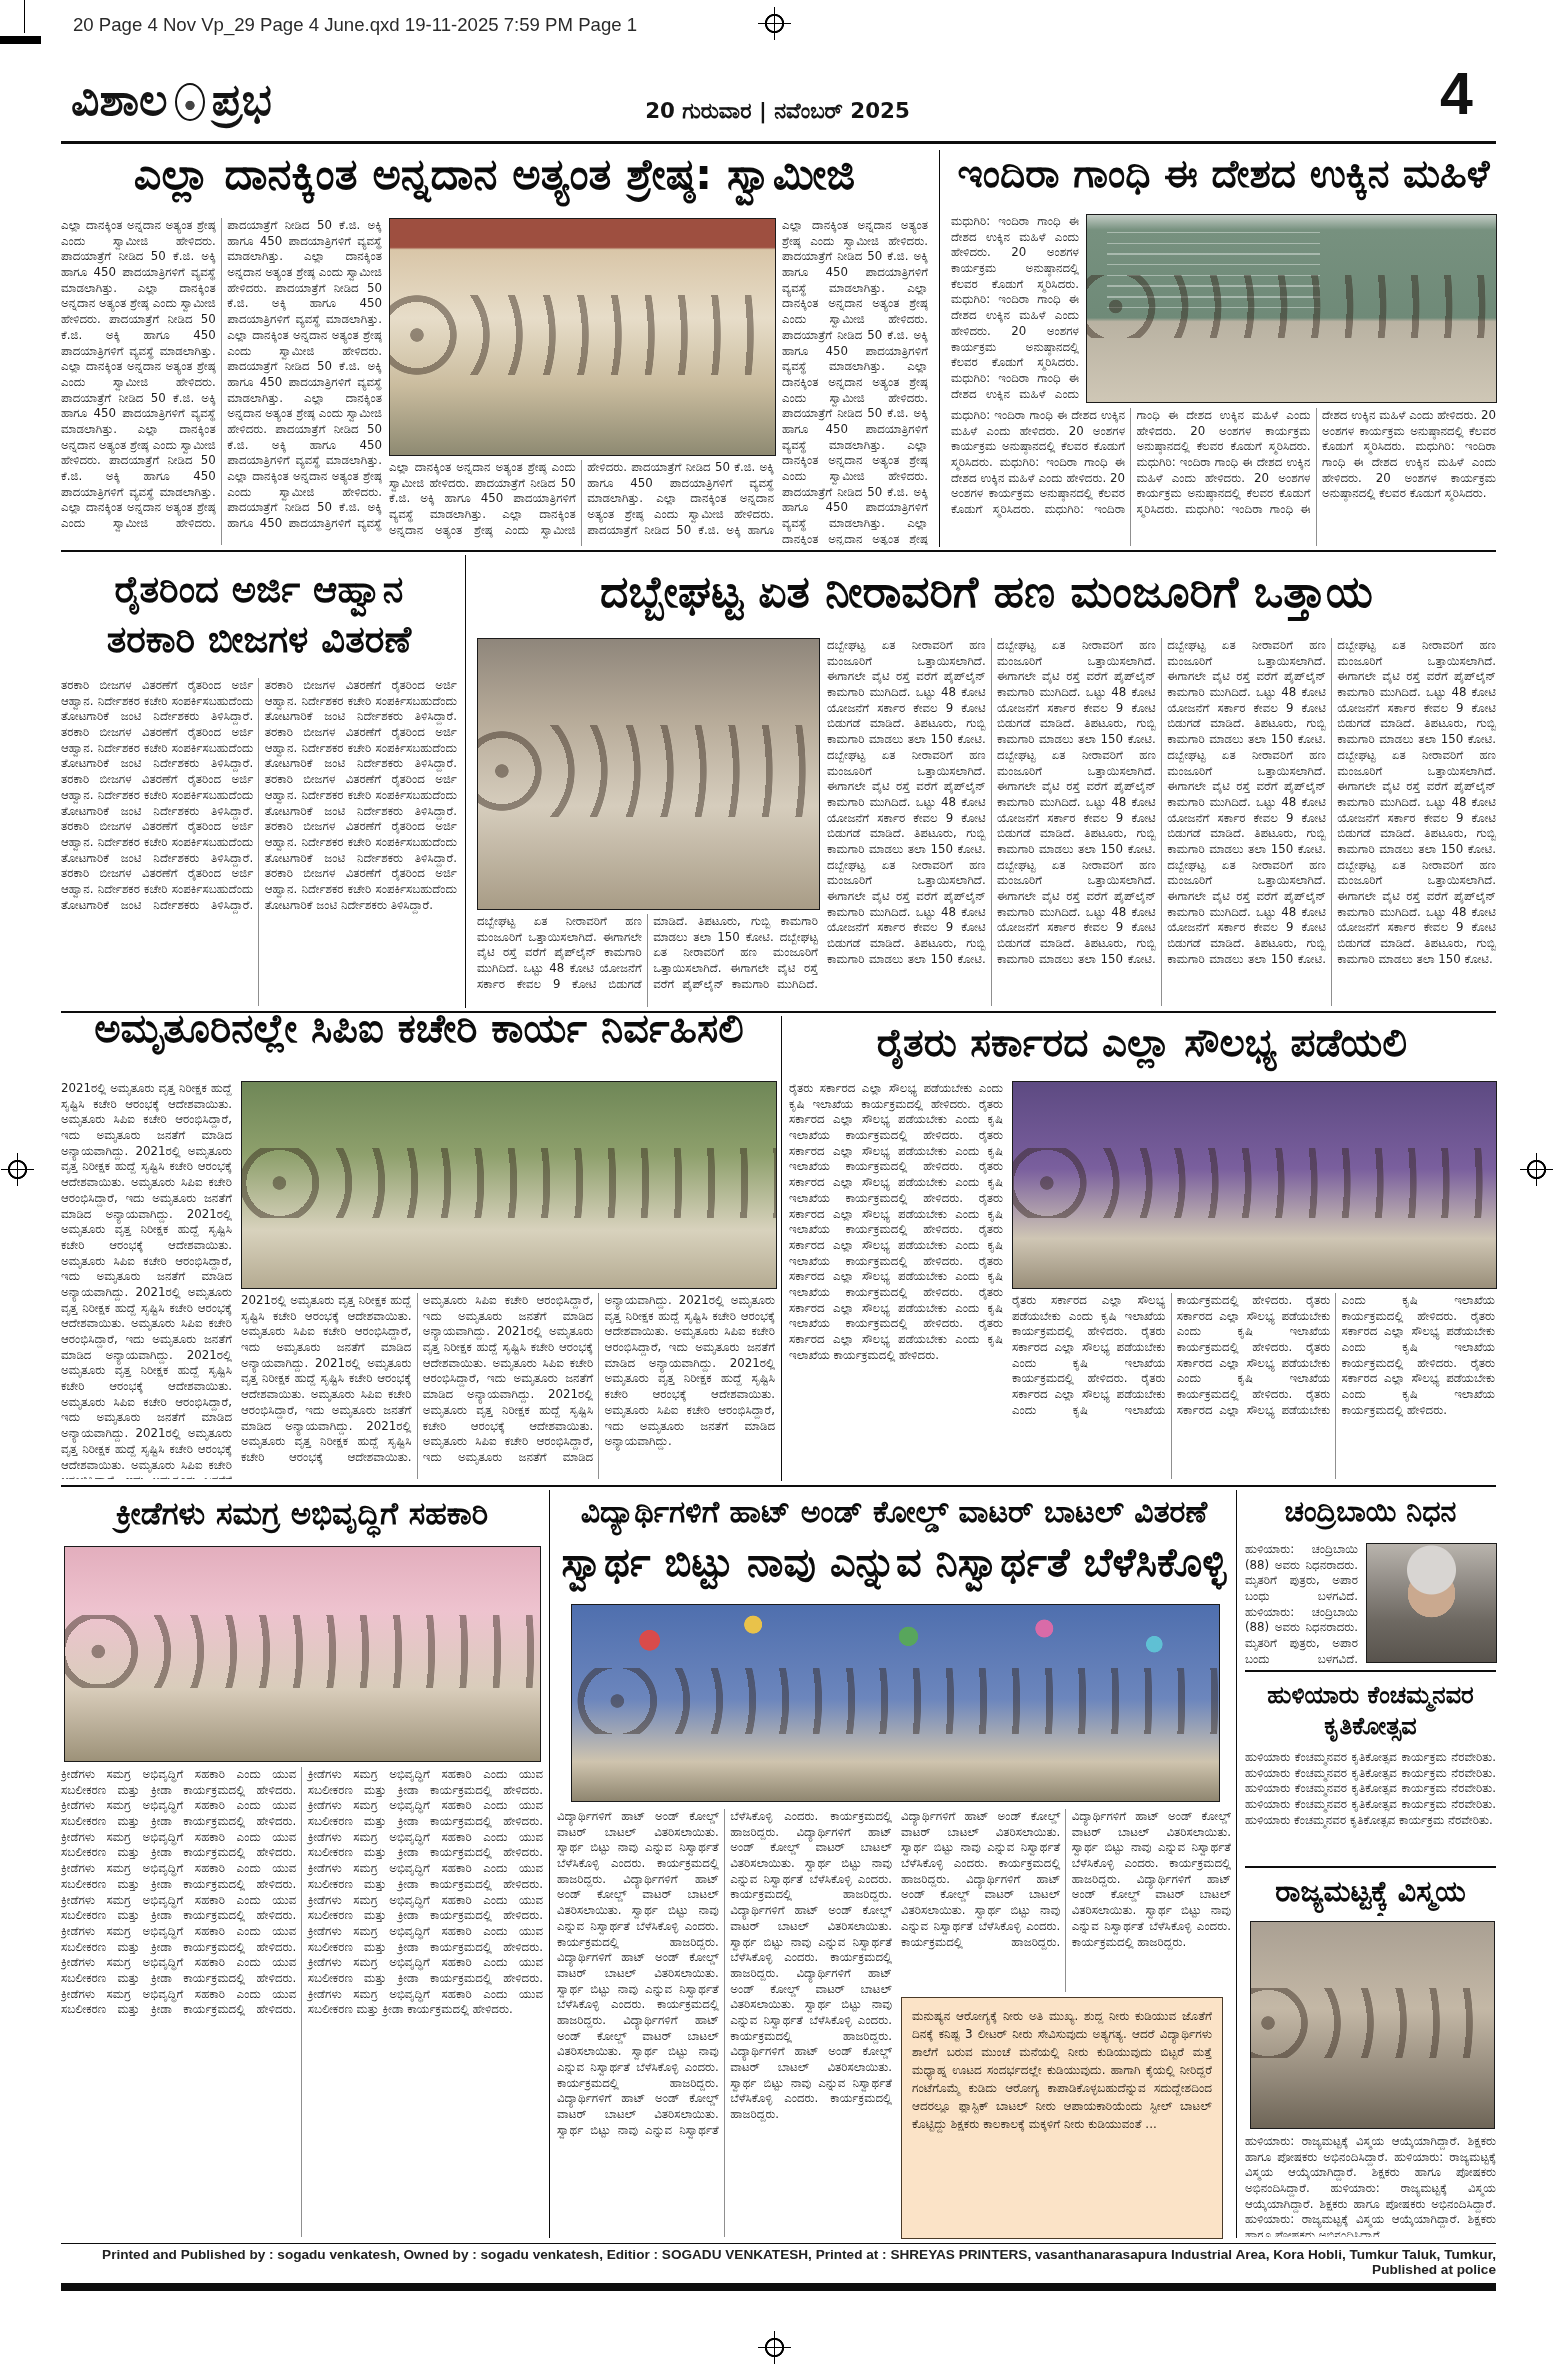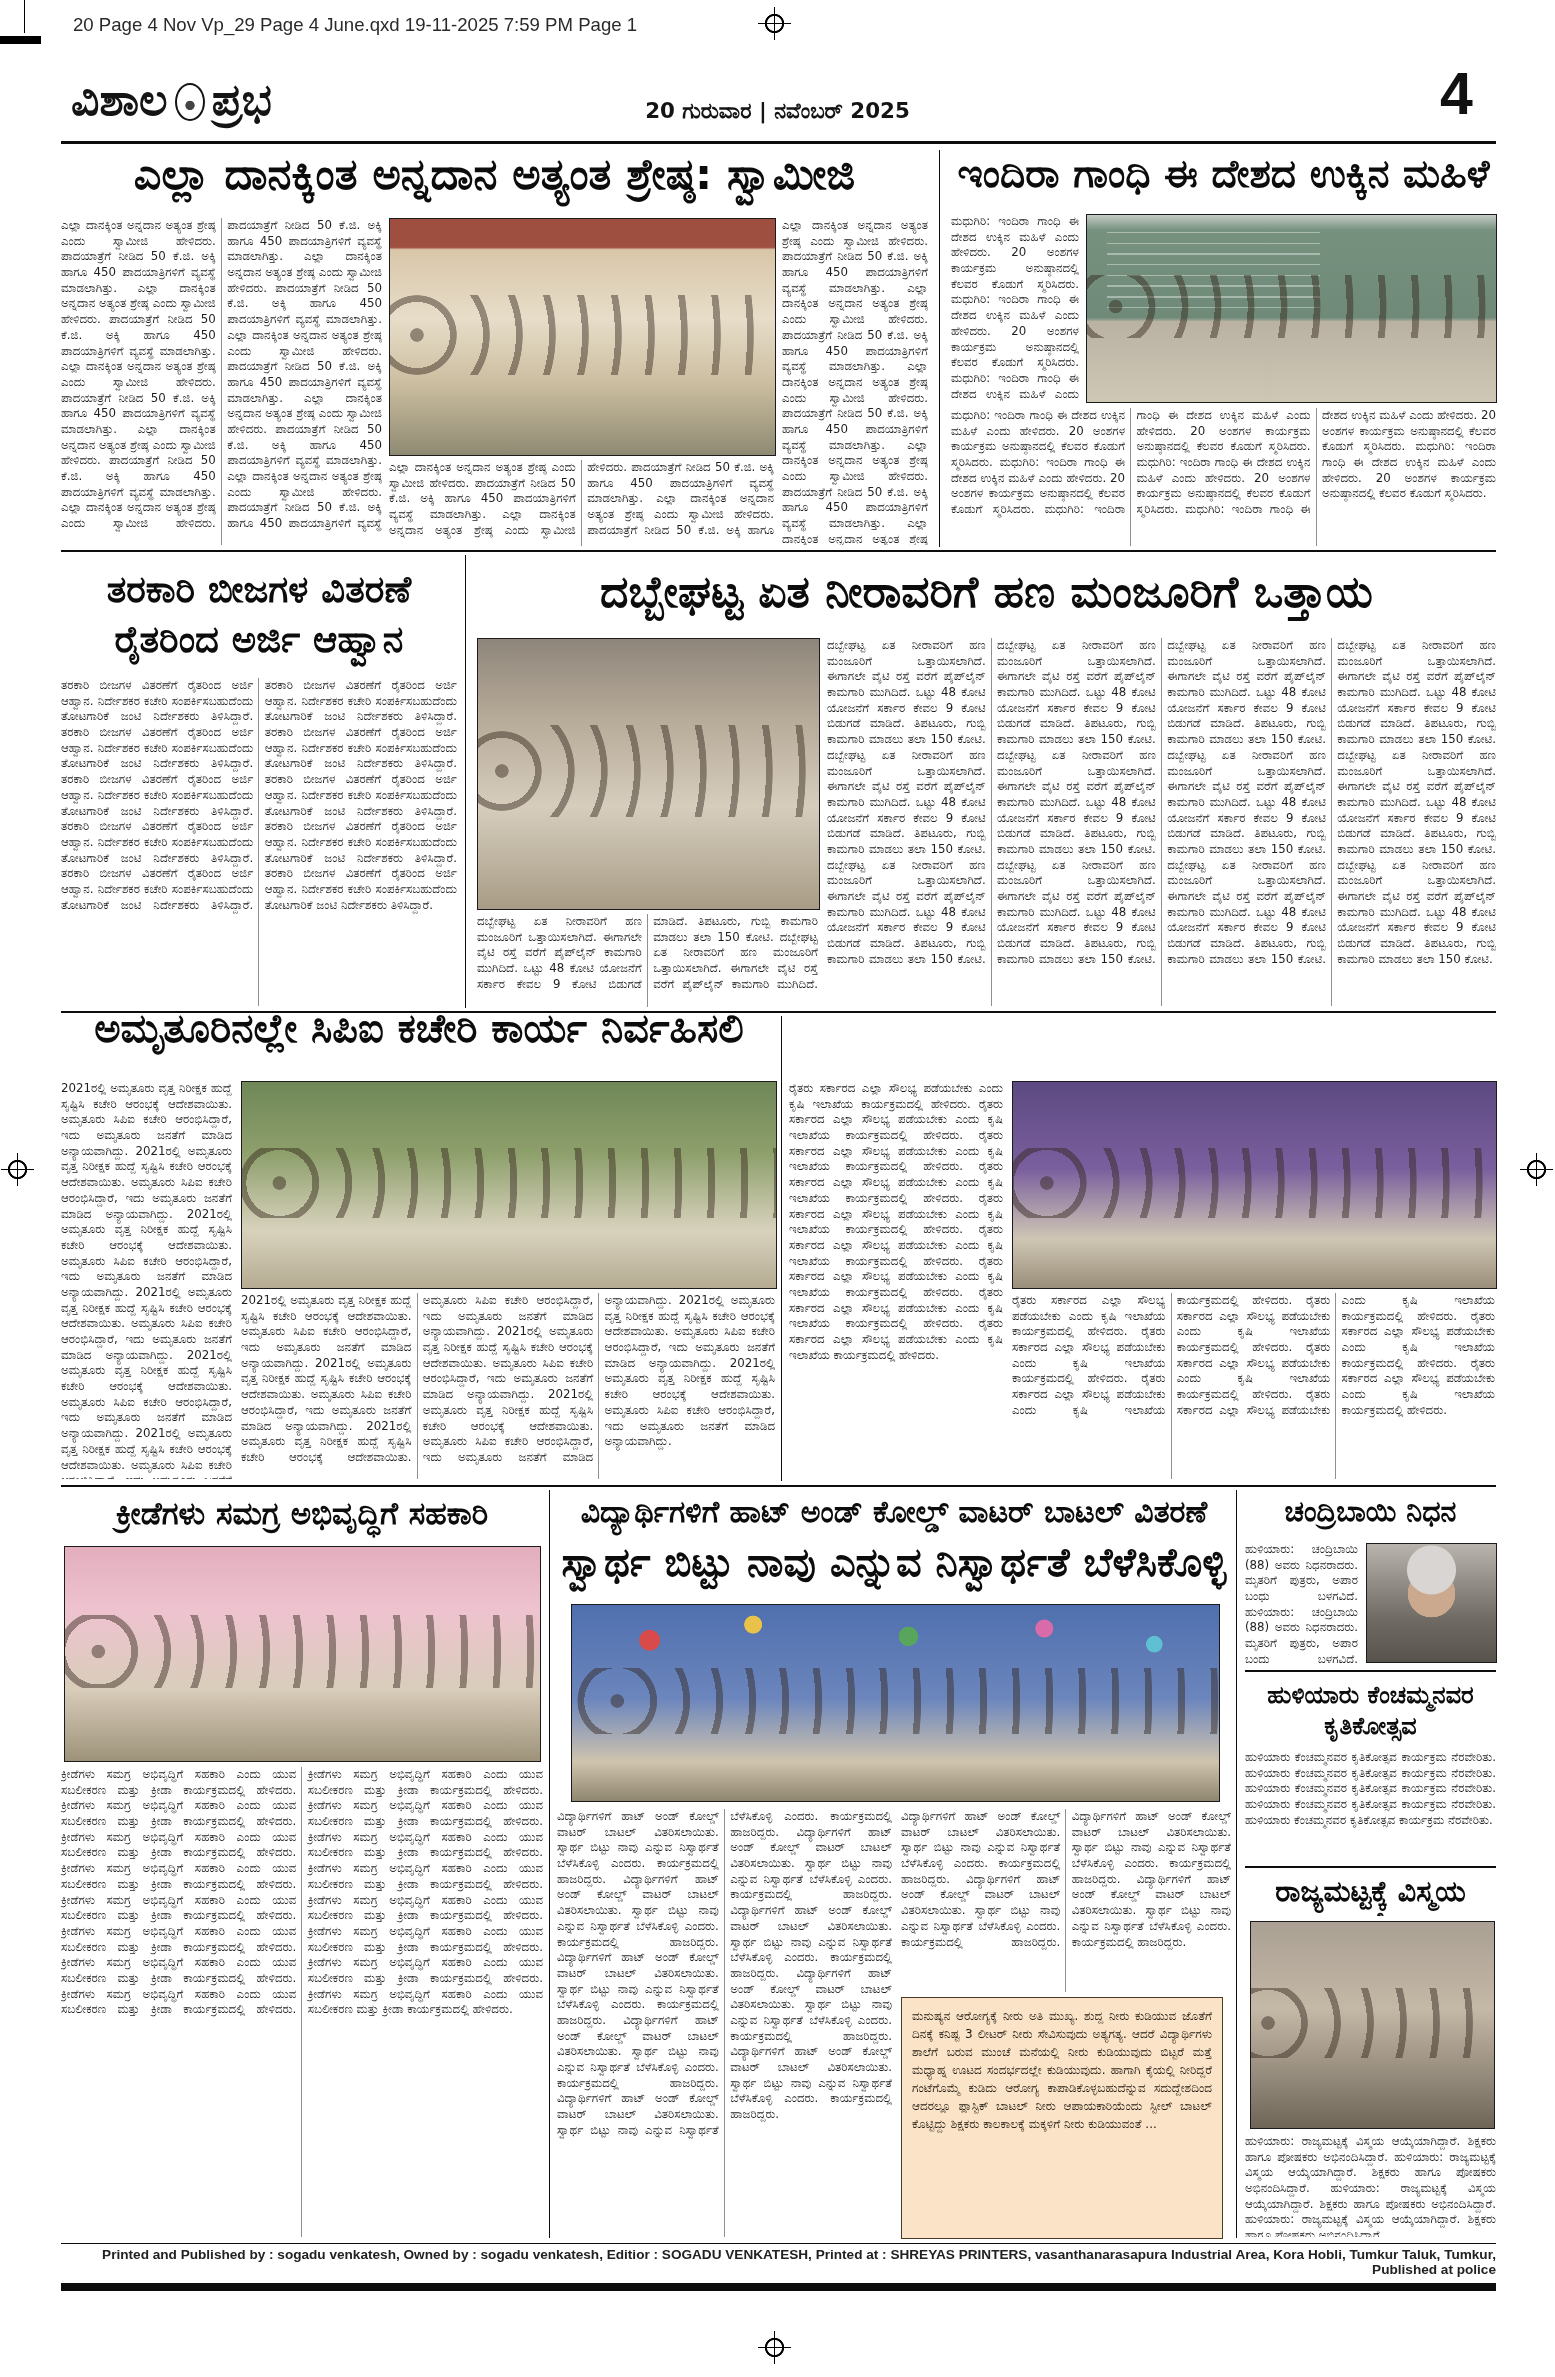--- a/index.html
+++ b/index.html
@@ -78,41 +78,42 @@
   <div class="vr" style="left:939px;top:150px;width:1.4px;height:397px;"></div>
 
   <div class="abs hl" style="left:951px;top:153px;width:545px;height:54px;font-size:39px;">ಇಂದಿರಾ ಗಾಂಧಿ ಈ ದೇಶದ ಉಕ್ಕಿನ ಮಹಿಳೆ</div>
   <div class="abs bt" style="left:951px;top:214px;width:128px;height:187px;">ಮಧುಗಿರಿ: ಇಂದಿರಾ ಗಾಂಧಿ ಈ ದೇಶದ ಉಕ್ಕಿನ ಮಹಿಳೆ ಎಂದು ಹೇಳಿದರು. 20 ಅಂಶಗಳ ಕಾರ್ಯಕ್ರಮ ಅನುಷ್ಠಾನದಲ್ಲಿ ಕೆಲವರ ಕೊಡುಗೆ ಸ್ಮರಿಸಿದರು. ಮಧುಗಿರಿ: ಇಂದಿರಾ ಗಾಂಧಿ ಈ ದೇಶದ ಉಕ್ಕಿನ ಮಹಿಳೆ ಎಂದು ಹೇಳಿದರು. 20 ಅಂಶಗಳ ಕಾರ್ಯಕ್ರಮ ಅನುಷ್ಠಾನದಲ್ಲಿ ಕೆಲವರ ಕೊಡುಗೆ ಸ್ಮರಿಸಿದರು. ಮಧುಗಿರಿ: ಇಂದಿರಾ ಗಾಂಧಿ ಈ ದೇಶದ ಉಕ್ಕಿನ ಮಹಿಳೆ ಎಂದು ಹೇಳಿದರು. 20 ಅಂಶಗಳ ಕಾರ್ಯಕ್ರಮ ಅನುಷ್ಠಾನದಲ್ಲಿ ಕೆಲವರ ಕೊಡುಗೆ ಸ್ಮರಿಸಿದರು.</div>
   <div class="ph ph-indira crowd" style="left:1086px;top:214px;width:409px;height:187px;"></div>
   <div class="abs bt c3" style="left:951px;top:408px;width:545px;height:138px;">ಮಧುಗಿರಿ: ಇಂದಿರಾ ಗಾಂಧಿ ಈ ದೇಶದ ಉಕ್ಕಿನ ಮಹಿಳೆ ಎಂದು ಹೇಳಿದರು. 20 ಅಂಶಗಳ ಕಾರ್ಯಕ್ರಮ ಅನುಷ್ಠಾನದಲ್ಲಿ ಕೆಲವರ ಕೊಡುಗೆ ಸ್ಮರಿಸಿದರು. ಮಧುಗಿರಿ: ಇಂದಿರಾ ಗಾಂಧಿ ಈ ದೇಶದ ಉಕ್ಕಿನ ಮಹಿಳೆ ಎಂದು ಹೇಳಿದರು. 20 ಅಂಶಗಳ ಕಾರ್ಯಕ್ರಮ ಅನುಷ್ಠಾನದಲ್ಲಿ ಕೆಲವರ ಕೊಡುಗೆ ಸ್ಮರಿಸಿದರು. ಮಧುಗಿರಿ: ಇಂದಿರಾ ಗಾಂಧಿ ಈ ದೇಶದ ಉಕ್ಕಿನ ಮಹಿಳೆ ಎಂದು ಹೇಳಿದರು. 20 ಅಂಶಗಳ ಕಾರ್ಯಕ್ರಮ ಅನುಷ್ಠಾನದಲ್ಲಿ ಕೆಲವರ ಕೊಡುಗೆ ಸ್ಮರಿಸಿದರು. ಮಧುಗಿರಿ: ಇಂದಿರಾ ಗಾಂಧಿ ಈ ದೇಶದ ಉಕ್ಕಿನ ಮಹಿಳೆ ಎಂದು ಹೇಳಿದರು. 20 ಅಂಶಗಳ ಕಾರ್ಯಕ್ರಮ ಅನುಷ್ಠಾನದಲ್ಲಿ ಕೆಲವರ ಕೊಡುಗೆ ಸ್ಮರಿಸಿದರು. ಮಧುಗಿರಿ: ಇಂದಿರಾ ಗಾಂಧಿ ಈ ದೇಶದ ಉಕ್ಕಿನ ಮಹಿಳೆ ಎಂದು ಹೇಳಿದರು. 20 ಅಂಶಗಳ ಕಾರ್ಯಕ್ರಮ ಅನುಷ್ಠಾನದಲ್ಲಿ ಕೆಲವರ ಕೊಡುಗೆ ಸ್ಮರಿಸಿದರು. ಮಧುಗಿರಿ: ಇಂದಿರಾ ಗಾಂಧಿ ಈ ದೇಶದ ಉಕ್ಕಿನ ಮಹಿಳೆ ಎಂದು ಹೇಳಿದರು. 20 ಅಂಶಗಳ ಕಾರ್ಯಕ್ರಮ ಅನುಷ್ಠಾನದಲ್ಲಿ ಕೆಲವರ ಕೊಡುಗೆ ಸ್ಮರಿಸಿದರು.</div>
 
   <div class="hr" style="left:61px;top:550px;width:1435px;height:2.1px;"></div>
 
   <div class="abs hl" style="left:61px;top:565px;width:396px;height:104px;font-size:37px;line-height:1.35;">
+    <div>ರೈತರಿಂದ ಅರ್ಜಿ ಆಹ್ವಾನ</div>
     <div>ತರಕಾರಿ ಬೀಜಗಳ ವಿತರಣೆ</div>
-    <div>ರೈತರಿಂದ ಅರ್ಜಿ ಆಹ್ವಾನ</div>
   </div>
   <div class="abs bt c2" style="left:61px;top:678px;width:396px;height:328px;">ತರಕಾರಿ ಬೀಜಗಳ ವಿತರಣೆಗೆ ರೈತರಿಂದ ಅರ್ಜಿ ಆಹ್ವಾನ. ನಿರ್ದೇಶಕರ ಕಚೇರಿ ಸಂಪರ್ಕಿಸಬಹುದೆಂದು ತೋಟಗಾರಿಕೆ ಜಂಟಿ ನಿರ್ದೇಶಕರು ತಿಳಿಸಿದ್ದಾರೆ. ತರಕಾರಿ ಬೀಜಗಳ ವಿತರಣೆಗೆ ರೈತರಿಂದ ಅರ್ಜಿ ಆಹ್ವಾನ. ನಿರ್ದೇಶಕರ ಕಚೇರಿ ಸಂಪರ್ಕಿಸಬಹುದೆಂದು ತೋಟಗಾರಿಕೆ ಜಂಟಿ ನಿರ್ದೇಶಕರು ತಿಳಿಸಿದ್ದಾರೆ. ತರಕಾರಿ ಬೀಜಗಳ ವಿತರಣೆಗೆ ರೈತರಿಂದ ಅರ್ಜಿ ಆಹ್ವಾನ. ನಿರ್ದೇಶಕರ ಕಚೇರಿ ಸಂಪರ್ಕಿಸಬಹುದೆಂದು ತೋಟಗಾರಿಕೆ ಜಂಟಿ ನಿರ್ದೇಶಕರು ತಿಳಿಸಿದ್ದಾರೆ. ತರಕಾರಿ ಬೀಜಗಳ ವಿತರಣೆಗೆ ರೈತರಿಂದ ಅರ್ಜಿ ಆಹ್ವಾನ. ನಿರ್ದೇಶಕರ ಕಚೇರಿ ಸಂಪರ್ಕಿಸಬಹುದೆಂದು ತೋಟಗಾರಿಕೆ ಜಂಟಿ ನಿರ್ದೇಶಕರು ತಿಳಿಸಿದ್ದಾರೆ. ತರಕಾರಿ ಬೀಜಗಳ ವಿತರಣೆಗೆ ರೈತರಿಂದ ಅರ್ಜಿ ಆಹ್ವಾನ. ನಿರ್ದೇಶಕರ ಕಚೇರಿ ಸಂಪರ್ಕಿಸಬಹುದೆಂದು ತೋಟಗಾರಿಕೆ ಜಂಟಿ ನಿರ್ದೇಶಕರು ತಿಳಿಸಿದ್ದಾರೆ. ತರಕಾರಿ ಬೀಜಗಳ ವಿತರಣೆಗೆ ರೈತರಿಂದ ಅರ್ಜಿ ಆಹ್ವಾನ. ನಿರ್ದೇಶಕರ ಕಚೇರಿ ಸಂಪರ್ಕಿಸಬಹುದೆಂದು ತೋಟಗಾರಿಕೆ ಜಂಟಿ ನಿರ್ದೇಶಕರು ತಿಳಿಸಿದ್ದಾರೆ. ತರಕಾರಿ ಬೀಜಗಳ ವಿತರಣೆಗೆ ರೈತರಿಂದ ಅರ್ಜಿ ಆಹ್ವಾನ. ನಿರ್ದೇಶಕರ ಕಚೇರಿ ಸಂಪರ್ಕಿಸಬಹುದೆಂದು ತೋಟಗಾರಿಕೆ ಜಂಟಿ ನಿರ್ದೇಶಕರು ತಿಳಿಸಿದ್ದಾರೆ. ತರಕಾರಿ ಬೀಜಗಳ ವಿತರಣೆಗೆ ರೈತರಿಂದ ಅರ್ಜಿ ಆಹ್ವಾನ. ನಿರ್ದೇಶಕರ ಕಚೇರಿ ಸಂಪರ್ಕಿಸಬಹುದೆಂದು ತೋಟಗಾರಿಕೆ ಜಂಟಿ ನಿರ್ದೇಶಕರು ತಿಳಿಸಿದ್ದಾರೆ. ತರಕಾರಿ ಬೀಜಗಳ ವಿತರಣೆಗೆ ರೈತರಿಂದ ಅರ್ಜಿ ಆಹ್ವಾನ. ನಿರ್ದೇಶಕರ ಕಚೇರಿ ಸಂಪರ್ಕಿಸಬಹುದೆಂದು ತೋಟಗಾರಿಕೆ ಜಂಟಿ ನಿರ್ದೇಶಕರು ತಿಳಿಸಿದ್ದಾರೆ. ತರಕಾರಿ ಬೀಜಗಳ ವಿತರಣೆಗೆ ರೈತರಿಂದ ಅರ್ಜಿ ಆಹ್ವಾನ. ನಿರ್ದೇಶಕರ ಕಚೇರಿ ಸಂಪರ್ಕಿಸಬಹುದೆಂದು ತೋಟಗಾರಿಕೆ ಜಂಟಿ ನಿರ್ದೇಶಕರು ತಿಳಿಸಿದ್ದಾರೆ.</div>
 
   <div class="vr" style="left:465px;top:555px;width:1.4px;height:453px;"></div>
 
   <div class="abs hl" style="left:477px;top:568px;width:1019px;height:61px;font-size:44px;">ದಬ್ಬೇಘಟ್ಟ ಏತ ನೀರಾವರಿಗೆ ಹಣ ಮಂಜೂರಿಗೆ ಒತ್ತಾಯ</div>
   <div class="ph ph-dabbe crowd" style="left:477px;top:638px;width:341px;height:270px;"></div>
   <div class="abs bt c4" style="left:827px;top:638px;width:669px;height:368px;">ದಬ್ಬೇಘಟ್ಟ ಏತ ನೀರಾವರಿಗೆ ಹಣ ಮಂಜೂರಿಗೆ ಒತ್ತಾಯಿಸಲಾಗಿದೆ. ಈಗಾಗಲೇ ವೈಟಿ ರಸ್ತೆ ವರೆಗೆ ಪೈಪ್‌ಲೈನ್ ಕಾಮಗಾರಿ ಮುಗಿದಿದೆ. ಒಟ್ಟು 48 ಕೋಟಿ ಯೋಜನೆಗೆ ಸರ್ಕಾರ ಕೇವಲ 9 ಕೋಟಿ ಬಿಡುಗಡೆ ಮಾಡಿದೆ. ತಿಪಟೂರು, ಗುಬ್ಬಿ ಕಾಮಗಾರಿ ಮಾಡಲು ತಲಾ 150 ಕೋಟಿ. ದಬ್ಬೇಘಟ್ಟ ಏತ ನೀರಾವರಿಗೆ ಹಣ ಮಂಜೂರಿಗೆ ಒತ್ತಾಯಿಸಲಾಗಿದೆ. ಈಗಾಗಲೇ ವೈಟಿ ರಸ್ತೆ ವರೆಗೆ ಪೈಪ್‌ಲೈನ್ ಕಾಮಗಾರಿ ಮುಗಿದಿದೆ. ಒಟ್ಟು 48 ಕೋಟಿ ಯೋಜನೆಗೆ ಸರ್ಕಾರ ಕೇವಲ 9 ಕೋಟಿ ಬಿಡುಗಡೆ ಮಾಡಿದೆ. ತಿಪಟೂರು, ಗುಬ್ಬಿ ಕಾಮಗಾರಿ ಮಾಡಲು ತಲಾ 150 ಕೋಟಿ. ದಬ್ಬೇಘಟ್ಟ ಏತ ನೀರಾವರಿಗೆ ಹಣ ಮಂಜೂರಿಗೆ ಒತ್ತಾಯಿಸಲಾಗಿದೆ. ಈಗಾಗಲೇ ವೈಟಿ ರಸ್ತೆ ವರೆಗೆ ಪೈಪ್‌ಲೈನ್ ಕಾಮಗಾರಿ ಮುಗಿದಿದೆ. ಒಟ್ಟು 48 ಕೋಟಿ ಯೋಜನೆಗೆ ಸರ್ಕಾರ ಕೇವಲ 9 ಕೋಟಿ ಬಿಡುಗಡೆ ಮಾಡಿದೆ. ತಿಪಟೂರು, ಗುಬ್ಬಿ ಕಾಮಗಾರಿ ಮಾಡಲು ತಲಾ 150 ಕೋಟಿ. ದಬ್ಬೇಘಟ್ಟ ಏತ ನೀರಾವರಿಗೆ ಹಣ ಮಂಜೂರಿಗೆ ಒತ್ತಾಯಿಸಲಾಗಿದೆ. ಈಗಾಗಲೇ ವೈಟಿ ರಸ್ತೆ ವರೆಗೆ ಪೈಪ್‌ಲೈನ್ ಕಾಮಗಾರಿ ಮುಗಿದಿದೆ. ಒಟ್ಟು 48 ಕೋಟಿ ಯೋಜನೆಗೆ ಸರ್ಕಾರ ಕೇವಲ 9 ಕೋಟಿ ಬಿಡುಗಡೆ ಮಾಡಿದೆ. ತಿಪಟೂರು, ಗುಬ್ಬಿ ಕಾಮಗಾರಿ ಮಾಡಲು ತಲಾ 150 ಕೋಟಿ. ದಬ್ಬೇಘಟ್ಟ ಏತ ನೀರಾವರಿಗೆ ಹಣ ಮಂಜೂರಿಗೆ ಒತ್ತಾಯಿಸಲಾಗಿದೆ. ಈಗಾಗಲೇ ವೈಟಿ ರಸ್ತೆ ವರೆಗೆ ಪೈಪ್‌ಲೈನ್ ಕಾಮಗಾರಿ ಮುಗಿದಿದೆ. ಒಟ್ಟು 48 ಕೋಟಿ ಯೋಜನೆಗೆ ಸರ್ಕಾರ ಕೇವಲ 9 ಕೋಟಿ ಬಿಡುಗಡೆ ಮಾಡಿದೆ. ತಿಪಟೂರು, ಗುಬ್ಬಿ ಕಾಮಗಾರಿ ಮಾಡಲು ತಲಾ 150 ಕೋಟಿ. ದಬ್ಬೇಘಟ್ಟ ಏತ ನೀರಾವರಿಗೆ ಹಣ ಮಂಜೂರಿಗೆ ಒತ್ತಾಯಿಸಲಾಗಿದೆ. ಈಗಾಗಲೇ ವೈಟಿ ರಸ್ತೆ ವರೆಗೆ ಪೈಪ್‌ಲೈನ್ ಕಾಮಗಾರಿ ಮುಗಿದಿದೆ. ಒಟ್ಟು 48 ಕೋಟಿ ಯೋಜನೆಗೆ ಸರ್ಕಾರ ಕೇವಲ 9 ಕೋಟಿ ಬಿಡುಗಡೆ ಮಾಡಿದೆ. ತಿಪಟೂರು, ಗುಬ್ಬಿ ಕಾಮಗಾರಿ ಮಾಡಲು ತಲಾ 150 ಕೋಟಿ. ದಬ್ಬೇಘಟ್ಟ ಏತ ನೀರಾವರಿಗೆ ಹಣ ಮಂಜೂರಿಗೆ ಒತ್ತಾಯಿಸಲಾಗಿದೆ. ಈಗಾಗಲೇ ವೈಟಿ ರಸ್ತೆ ವರೆಗೆ ಪೈಪ್‌ಲೈನ್ ಕಾಮಗಾರಿ ಮುಗಿದಿದೆ. ಒಟ್ಟು 48 ಕೋಟಿ ಯೋಜನೆಗೆ ಸರ್ಕಾರ ಕೇವಲ 9 ಕೋಟಿ ಬಿಡುಗಡೆ ಮಾಡಿದೆ. ತಿಪಟೂರು, ಗುಬ್ಬಿ ಕಾಮಗಾರಿ ಮಾಡಲು ತಲಾ 150 ಕೋಟಿ. ದಬ್ಬೇಘಟ್ಟ ಏತ ನೀರಾವರಿಗೆ ಹಣ ಮಂಜೂರಿಗೆ ಒತ್ತಾಯಿಸಲಾಗಿದೆ. ಈಗಾಗಲೇ ವೈಟಿ ರಸ್ತೆ ವರೆಗೆ ಪೈಪ್‌ಲೈನ್ ಕಾಮಗಾರಿ ಮುಗಿದಿದೆ. ಒಟ್ಟು 48 ಕೋಟಿ ಯೋಜನೆಗೆ ಸರ್ಕಾರ ಕೇವಲ 9 ಕೋಟಿ ಬಿಡುಗಡೆ ಮಾಡಿದೆ. ತಿಪಟೂರು, ಗುಬ್ಬಿ ಕಾಮಗಾರಿ ಮಾಡಲು ತಲಾ 150 ಕೋಟಿ. ದಬ್ಬೇಘಟ್ಟ ಏತ ನೀರಾವರಿಗೆ ಹಣ ಮಂಜೂರಿಗೆ ಒತ್ತಾಯಿಸಲಾಗಿದೆ. ಈಗಾಗಲೇ ವೈಟಿ ರಸ್ತೆ ವರೆಗೆ ಪೈಪ್‌ಲೈನ್ ಕಾಮಗಾರಿ ಮುಗಿದಿದೆ. ಒಟ್ಟು 48 ಕೋಟಿ ಯೋಜನೆಗೆ ಸರ್ಕಾರ ಕೇವಲ 9 ಕೋಟಿ ಬಿಡುಗಡೆ ಮಾಡಿದೆ. ತಿಪಟೂರು, ಗುಬ್ಬಿ ಕಾಮಗಾರಿ ಮಾಡಲು ತಲಾ 150 ಕೋಟಿ. ದಬ್ಬೇಘಟ್ಟ ಏತ ನೀರಾವರಿಗೆ ಹಣ ಮಂಜೂರಿಗೆ ಒತ್ತಾಯಿಸಲಾಗಿದೆ. ಈಗಾಗಲೇ ವೈಟಿ ರಸ್ತೆ ವರೆಗೆ ಪೈಪ್‌ಲೈನ್ ಕಾಮಗಾರಿ ಮುಗಿದಿದೆ. ಒಟ್ಟು 48 ಕೋಟಿ ಯೋಜನೆಗೆ ಸರ್ಕಾರ ಕೇವಲ 9 ಕೋಟಿ ಬಿಡುಗಡೆ ಮಾಡಿದೆ. ತಿಪಟೂರು, ಗುಬ್ಬಿ ಕಾಮಗಾರಿ ಮಾಡಲು ತಲಾ 150 ಕೋಟಿ. ದಬ್ಬೇಘಟ್ಟ ಏತ ನೀರಾವರಿಗೆ ಹಣ ಮಂಜೂರಿಗೆ ಒತ್ತಾಯಿಸಲಾಗಿದೆ. ಈಗಾಗಲೇ ವೈಟಿ ರಸ್ತೆ ವರೆಗೆ ಪೈಪ್‌ಲೈನ್ ಕಾಮಗಾರಿ ಮುಗಿದಿದೆ. ಒಟ್ಟು 48 ಕೋಟಿ ಯೋಜನೆಗೆ ಸರ್ಕಾರ ಕೇವಲ 9 ಕೋಟಿ ಬಿಡುಗಡೆ ಮಾಡಿದೆ. ತಿಪಟೂರು, ಗುಬ್ಬಿ ಕಾಮಗಾರಿ ಮಾಡಲು ತಲಾ 150 ಕೋಟಿ. ದಬ್ಬೇಘಟ್ಟ ಏತ ನೀರಾವರಿಗೆ ಹಣ ಮಂಜೂರಿಗೆ ಒತ್ತಾಯಿಸಲಾಗಿದೆ. ಈಗಾಗಲೇ ವೈಟಿ ರಸ್ತೆ ವರೆಗೆ ಪೈಪ್‌ಲೈನ್ ಕಾಮಗಾರಿ ಮುಗಿದಿದೆ. ಒಟ್ಟು 48 ಕೋಟಿ ಯೋಜನೆಗೆ ಸರ್ಕಾರ ಕೇವಲ 9 ಕೋಟಿ ಬಿಡುಗಡೆ ಮಾಡಿದೆ. ತಿಪಟೂರು, ಗುಬ್ಬಿ ಕಾಮಗಾರಿ ಮಾಡಲು ತಲಾ 150 ಕೋಟಿ.</div>
   <div class="abs bt c2" style="left:477px;top:914px;width:341px;height:93px;">ದಬ್ಬೇಘಟ್ಟ ಏತ ನೀರಾವರಿಗೆ ಹಣ ಮಂಜೂರಿಗೆ ಒತ್ತಾಯಿಸಲಾಗಿದೆ. ಈಗಾಗಲೇ ವೈಟಿ ರಸ್ತೆ ವರೆಗೆ ಪೈಪ್‌ಲೈನ್ ಕಾಮಗಾರಿ ಮುಗಿದಿದೆ. ಒಟ್ಟು 48 ಕೋಟಿ ಯೋಜನೆಗೆ ಸರ್ಕಾರ ಕೇವಲ 9 ಕೋಟಿ ಬಿಡುಗಡೆ ಮಾಡಿದೆ. ತಿಪಟೂರು, ಗುಬ್ಬಿ ಕಾಮಗಾರಿ ಮಾಡಲು ತಲಾ 150 ಕೋಟಿ. ದಬ್ಬೇಘಟ್ಟ ಏತ ನೀರಾವರಿಗೆ ಹಣ ಮಂಜೂರಿಗೆ ಒತ್ತಾಯಿಸಲಾಗಿದೆ. ಈಗಾಗಲೇ ವೈಟಿ ರಸ್ತೆ ವರೆಗೆ ಪೈಪ್‌ಲೈನ್ ಕಾಮಗಾರಿ ಮುಗಿದಿದೆ. ಒಟ್ಟು 48 ಕೋಟಿ ಯೋಜನೆಗೆ ಸರ್ಕಾರ ಕೇವಲ 9 ಕೋಟಿ ಬಿಡುಗಡೆ ಮಾಡಿದೆ. ತಿಪಟೂರು, ಗುಬ್ಬಿ ಕಾಮಗಾರಿ ಮಾಡಲು ತಲಾ 150 ಕೋಟಿ. ದಬ್ಬೇಘಟ್ಟ ಏತ ನೀರಾವರಿಗೆ ಹಣ ಮಂಜೂರಿಗೆ ಒತ್ತಾಯಿಸಲಾಗಿದೆ. ಈಗಾಗಲೇ ವೈಟಿ ರಸ್ತೆ ವರೆಗೆ ಪೈಪ್‌ಲೈನ್ ಕಾಮಗಾರಿ ಮುಗಿದಿದೆ. ಒಟ್ಟು 48 ಕೋಟಿ ಯೋಜನೆಗೆ ಸರ್ಕಾರ ಕೇವಲ 9 ಕೋಟಿ ಬಿಡುಗಡೆ ಮಾಡಿದೆ. ತಿಪಟೂರು, ಗುಬ್ಬಿ ಕಾಮಗಾರಿ ಮಾಡಲು ತಲಾ 150 ಕೋಟಿ.</div>
 
   <div class="hr" style="left:61px;top:1011px;width:1435px;height:2.1px;"></div>
 
   <div class="abs hl" style="left:61px;top:1006px;width:716px;height:54px;font-size:40px;">ಅಮೃತೂರಿನಲ್ಲೇ ಸಿಪಿಐ ಕಚೇರಿ ಕಾರ್ಯ ನಿರ್ವಹಿಸಲಿ</div>
   <div class="abs bt" style="left:61px;top:1081px;width:171px;height:398px;">2021ರಲ್ಲಿ ಅಮೃತೂರು ವೃತ್ತ ನಿರೀಕ್ಷಕ ಹುದ್ದೆ ಸೃಷ್ಟಿಸಿ ಕಚೇರಿ ಆರಂಭಕ್ಕೆ ಆದೇಶವಾಯಿತು. ಅಮೃತೂರು ಸಿಪಿಐ ಕಚೇರಿ ಆರಂಭಿಸಿದ್ದಾರೆ, ಇದು ಅಮೃತೂರು ಜನತೆಗೆ ಮಾಡಿದ ಅನ್ಯಾಯವಾಗಿದ್ದು. 2021ರಲ್ಲಿ ಅಮೃತೂರು ವೃತ್ತ ನಿರೀಕ್ಷಕ ಹುದ್ದೆ ಸೃಷ್ಟಿಸಿ ಕಚೇರಿ ಆರಂಭಕ್ಕೆ ಆದೇಶವಾಯಿತು. ಅಮೃತೂರು ಸಿಪಿಐ ಕಚೇರಿ ಆರಂಭಿಸಿದ್ದಾರೆ, ಇದು ಅಮೃತೂರು ಜನತೆಗೆ ಮಾಡಿದ ಅನ್ಯಾಯವಾಗಿದ್ದು. 2021ರಲ್ಲಿ ಅಮೃತೂರು ವೃತ್ತ ನಿರೀಕ್ಷಕ ಹುದ್ದೆ ಸೃಷ್ಟಿಸಿ ಕಚೇರಿ ಆರಂಭಕ್ಕೆ ಆದೇಶವಾಯಿತು. ಅಮೃತೂರು ಸಿಪಿಐ ಕಚೇರಿ ಆರಂಭಿಸಿದ್ದಾರೆ, ಇದು ಅಮೃತೂರು ಜನತೆಗೆ ಮಾಡಿದ ಅನ್ಯಾಯವಾಗಿದ್ದು. 2021ರಲ್ಲಿ ಅಮೃತೂರು ವೃತ್ತ ನಿರೀಕ್ಷಕ ಹುದ್ದೆ ಸೃಷ್ಟಿಸಿ ಕಚೇರಿ ಆರಂಭಕ್ಕೆ ಆದೇಶವಾಯಿತು. ಅಮೃತೂರು ಸಿಪಿಐ ಕಚೇರಿ ಆರಂಭಿಸಿದ್ದಾರೆ, ಇದು ಅಮೃತೂರು ಜನತೆಗೆ ಮಾಡಿದ ಅನ್ಯಾಯವಾಗಿದ್ದು. 2021ರಲ್ಲಿ ಅಮೃತೂರು ವೃತ್ತ ನಿರೀಕ್ಷಕ ಹುದ್ದೆ ಸೃಷ್ಟಿಸಿ ಕಚೇರಿ ಆರಂಭಕ್ಕೆ ಆದೇಶವಾಯಿತು. ಅಮೃತೂರು ಸಿಪಿಐ ಕಚೇರಿ ಆರಂಭಿಸಿದ್ದಾರೆ, ಇದು ಅಮೃತೂರು ಜನತೆಗೆ ಮಾಡಿದ ಅನ್ಯಾಯವಾಗಿದ್ದು. 2021ರಲ್ಲಿ ಅಮೃತೂರು ವೃತ್ತ ನಿರೀಕ್ಷಕ ಹುದ್ದೆ ಸೃಷ್ಟಿಸಿ ಕಚೇರಿ ಆರಂಭಕ್ಕೆ ಆದೇಶವಾಯಿತು. ಅಮೃತೂರು ಸಿಪಿಐ ಕಚೇರಿ ಆರಂಭಿಸಿದ್ದಾರೆ, ಇದು ಅಮೃತೂರು ಜನತೆಗೆ ಮಾಡಿದ ಅನ್ಯಾಯವಾಗಿದ್ದು.</div>
   <div class="ph ph-amruthur crowd" style="left:241px;top:1081px;width:534px;height:206px;"></div>
   <div class="abs bt c3" style="left:241px;top:1293px;width:534px;height:186px;">2021ರಲ್ಲಿ ಅಮೃತೂರು ವೃತ್ತ ನಿರೀಕ್ಷಕ ಹುದ್ದೆ ಸೃಷ್ಟಿಸಿ ಕಚೇರಿ ಆರಂಭಕ್ಕೆ ಆದೇಶವಾಯಿತು. ಅಮೃತೂರು ಸಿಪಿಐ ಕಚೇರಿ ಆರಂಭಿಸಿದ್ದಾರೆ, ಇದು ಅಮೃತೂರು ಜನತೆಗೆ ಮಾಡಿದ ಅನ್ಯಾಯವಾಗಿದ್ದು. 2021ರಲ್ಲಿ ಅಮೃತೂರು ವೃತ್ತ ನಿರೀಕ್ಷಕ ಹುದ್ದೆ ಸೃಷ್ಟಿಸಿ ಕಚೇರಿ ಆರಂಭಕ್ಕೆ ಆದೇಶವಾಯಿತು. ಅಮೃತೂರು ಸಿಪಿಐ ಕಚೇರಿ ಆರಂಭಿಸಿದ್ದಾರೆ, ಇದು ಅಮೃತೂರು ಜನತೆಗೆ ಮಾಡಿದ ಅನ್ಯಾಯವಾಗಿದ್ದು. 2021ರಲ್ಲಿ ಅಮೃತೂರು ವೃತ್ತ ನಿರೀಕ್ಷಕ ಹುದ್ದೆ ಸೃಷ್ಟಿಸಿ ಕಚೇರಿ ಆರಂಭಕ್ಕೆ ಆದೇಶವಾಯಿತು. ಅಮೃತೂರು ಸಿಪಿಐ ಕಚೇರಿ ಆರಂಭಿಸಿದ್ದಾರೆ, ಇದು ಅಮೃತೂರು ಜನತೆಗೆ ಮಾಡಿದ ಅನ್ಯಾಯವಾಗಿದ್ದು. 2021ರಲ್ಲಿ ಅಮೃತೂರು ವೃತ್ತ ನಿರೀಕ್ಷಕ ಹುದ್ದೆ ಸೃಷ್ಟಿಸಿ ಕಚೇರಿ ಆರಂಭಕ್ಕೆ ಆದೇಶವಾಯಿತು. ಅಮೃತೂರು ಸಿಪಿಐ ಕಚೇರಿ ಆರಂಭಿಸಿದ್ದಾರೆ, ಇದು ಅಮೃತೂರು ಜನತೆಗೆ ಮಾಡಿದ ಅನ್ಯಾಯವಾಗಿದ್ದು. 2021ರಲ್ಲಿ ಅಮೃತೂರು ವೃತ್ತ ನಿರೀಕ್ಷಕ ಹುದ್ದೆ ಸೃಷ್ಟಿಸಿ ಕಚೇರಿ ಆರಂಭಕ್ಕೆ ಆದೇಶವಾಯಿತು. ಅಮೃತೂರು ಸಿಪಿಐ ಕಚೇರಿ ಆರಂಭಿಸಿದ್ದಾರೆ, ಇದು ಅಮೃತೂರು ಜನತೆಗೆ ಮಾಡಿದ ಅನ್ಯಾಯವಾಗಿದ್ದು. 2021ರಲ್ಲಿ ಅಮೃತೂರು ವೃತ್ತ ನಿರೀಕ್ಷಕ ಹುದ್ದೆ ಸೃಷ್ಟಿಸಿ ಕಚೇರಿ ಆರಂಭಕ್ಕೆ ಆದೇಶವಾಯಿತು. ಅಮೃತೂರು ಸಿಪಿಐ ಕಚೇರಿ ಆರಂಭಿಸಿದ್ದಾರೆ, ಇದು ಅಮೃತೂರು ಜನತೆಗೆ ಮಾಡಿದ ಅನ್ಯಾಯವಾಗಿದ್ದು. 2021ರಲ್ಲಿ ಅಮೃತೂರು ವೃತ್ತ ನಿರೀಕ್ಷಕ ಹುದ್ದೆ ಸೃಷ್ಟಿಸಿ ಕಚೇರಿ ಆರಂಭಕ್ಕೆ ಆದೇಶವಾಯಿತು. ಅಮೃತೂರು ಸಿಪಿಐ ಕಚೇರಿ ಆರಂಭಿಸಿದ್ದಾರೆ, ಇದು ಅಮೃತೂರು ಜನತೆಗೆ ಮಾಡಿದ ಅನ್ಯಾಯವಾಗಿದ್ದು.</div>
 
   <div class="vr" style="left:781px;top:1016px;width:1.4px;height:465px;"></div>
 
+  <div class="abs hl" style="left:789px;top:1022px;width:706px;height:54px;font-size:39px;">ರೈತರು ಸರ್ಕಾರದ ಎಲ್ಲಾ ಸೌಲಭ್ಯ ಪಡೆಯಲಿ</div>
   <div class="abs bt" style="left:789px;top:1081px;width:214px;height:398px;">ರೈತರು ಸರ್ಕಾರದ ಎಲ್ಲಾ ಸೌಲಭ್ಯ ಪಡೆಯಬೇಕು ಎಂದು ಕೃಷಿ ಇಲಾಖೆಯ ಕಾರ್ಯಕ್ರಮದಲ್ಲಿ ಹೇಳಿದರು. ರೈತರು ಸರ್ಕಾರದ ಎಲ್ಲಾ ಸೌಲಭ್ಯ ಪಡೆಯಬೇಕು ಎಂದು ಕೃಷಿ ಇಲಾಖೆಯ ಕಾರ್ಯಕ್ರಮದಲ್ಲಿ ಹೇಳಿದರು. ರೈತರು ಸರ್ಕಾರದ ಎಲ್ಲಾ ಸೌಲಭ್ಯ ಪಡೆಯಬೇಕು ಎಂದು ಕೃಷಿ ಇಲಾಖೆಯ ಕಾರ್ಯಕ್ರಮದಲ್ಲಿ ಹೇಳಿದರು. ರೈತರು ಸರ್ಕಾರದ ಎಲ್ಲಾ ಸೌಲಭ್ಯ ಪಡೆಯಬೇಕು ಎಂದು ಕೃಷಿ ಇಲಾಖೆಯ ಕಾರ್ಯಕ್ರಮದಲ್ಲಿ ಹೇಳಿದರು. ರೈತರು ಸರ್ಕಾರದ ಎಲ್ಲಾ ಸೌಲಭ್ಯ ಪಡೆಯಬೇಕು ಎಂದು ಕೃಷಿ ಇಲಾಖೆಯ ಕಾರ್ಯಕ್ರಮದಲ್ಲಿ ಹೇಳಿದರು. ರೈತರು ಸರ್ಕಾರದ ಎಲ್ಲಾ ಸೌಲಭ್ಯ ಪಡೆಯಬೇಕು ಎಂದು ಕೃಷಿ ಇಲಾಖೆಯ ಕಾರ್ಯಕ್ರಮದಲ್ಲಿ ಹೇಳಿದರು. ರೈತರು ಸರ್ಕಾರದ ಎಲ್ಲಾ ಸೌಲಭ್ಯ ಪಡೆಯಬೇಕು ಎಂದು ಕೃಷಿ ಇಲಾಖೆಯ ಕಾರ್ಯಕ್ರಮದಲ್ಲಿ ಹೇಳಿದರು. ರೈತರು ಸರ್ಕಾರದ ಎಲ್ಲಾ ಸೌಲಭ್ಯ ಪಡೆಯಬೇಕು ಎಂದು ಕೃಷಿ ಇಲಾಖೆಯ ಕಾರ್ಯಕ್ರಮದಲ್ಲಿ ಹೇಳಿದರು. ರೈತರು ಸರ್ಕಾರದ ಎಲ್ಲಾ ಸೌಲಭ್ಯ ಪಡೆಯಬೇಕು ಎಂದು ಕೃಷಿ ಇಲಾಖೆಯ ಕಾರ್ಯಕ್ರಮದಲ್ಲಿ ಹೇಳಿದರು.</div>
   <div class="ph ph-raitaru crowd" style="left:1012px;top:1081px;width:483px;height:206px;"></div>
   <div class="abs bt c3" style="left:1012px;top:1293px;width:483px;height:186px;">ರೈತರು ಸರ್ಕಾರದ ಎಲ್ಲಾ ಸೌಲಭ್ಯ ಪಡೆಯಬೇಕು ಎಂದು ಕೃಷಿ ಇಲಾಖೆಯ ಕಾರ್ಯಕ್ರಮದಲ್ಲಿ ಹೇಳಿದರು. ರೈತರು ಸರ್ಕಾರದ ಎಲ್ಲಾ ಸೌಲಭ್ಯ ಪಡೆಯಬೇಕು ಎಂದು ಕೃಷಿ ಇಲಾಖೆಯ ಕಾರ್ಯಕ್ರಮದಲ್ಲಿ ಹೇಳಿದರು. ರೈತರು ಸರ್ಕಾರದ ಎಲ್ಲಾ ಸೌಲಭ್ಯ ಪಡೆಯಬೇಕು ಎಂದು ಕೃಷಿ ಇಲಾಖೆಯ ಕಾರ್ಯಕ್ರಮದಲ್ಲಿ ಹೇಳಿದರು. ರೈತರು ಸರ್ಕಾರದ ಎಲ್ಲಾ ಸೌಲಭ್ಯ ಪಡೆಯಬೇಕು ಎಂದು ಕೃಷಿ ಇಲಾಖೆಯ ಕಾರ್ಯಕ್ರಮದಲ್ಲಿ ಹೇಳಿದರು. ರೈತರು ಸರ್ಕಾರದ ಎಲ್ಲಾ ಸೌಲಭ್ಯ ಪಡೆಯಬೇಕು ಎಂದು ಕೃಷಿ ಇಲಾಖೆಯ ಕಾರ್ಯಕ್ರಮದಲ್ಲಿ ಹೇಳಿದರು. ರೈತರು ಸರ್ಕಾರದ ಎಲ್ಲಾ ಸೌಲಭ್ಯ ಪಡೆಯಬೇಕು ಎಂದು ಕೃಷಿ ಇಲಾಖೆಯ ಕಾರ್ಯಕ್ರಮದಲ್ಲಿ ಹೇಳಿದರು. ರೈತರು ಸರ್ಕಾರದ ಎಲ್ಲಾ ಸೌಲಭ್ಯ ಪಡೆಯಬೇಕು ಎಂದು ಕೃಷಿ ಇಲಾಖೆಯ ಕಾರ್ಯಕ್ರಮದಲ್ಲಿ ಹೇಳಿದರು. ರೈತರು ಸರ್ಕಾರದ ಎಲ್ಲಾ ಸೌಲಭ್ಯ ಪಡೆಯಬೇಕು ಎಂದು ಕೃಷಿ ಇಲಾಖೆಯ ಕಾರ್ಯಕ್ರಮದಲ್ಲಿ ಹೇಳಿದರು.</div>
 
   <div class="hr" style="left:61px;top:1485px;width:1435px;height:2.1px;"></div>
 
   <div class="abs hl" style="left:61px;top:1496px;width:482px;height:44px;font-size:31px;">ಕ್ರೀಡೆಗಳು ಸಮಗ್ರ ಅಭಿವೃದ್ಧಿಗೆ ಸಹಕಾರಿ</div>
   <div class="ph ph-kreede crowd" style="left:64px;top:1546px;width:475px;height:214px;"></div>
   <div class="abs bt c2" style="left:61px;top:1767px;width:482px;height:470px;">ಕ್ರೀಡೆಗಳು ಸಮಗ್ರ ಅಭಿವೃದ್ಧಿಗೆ ಸಹಕಾರಿ ಎಂದು ಯುವ ಸಬಲೀಕರಣ ಮತ್ತು ಕ್ರೀಡಾ ಕಾರ್ಯಕ್ರಮದಲ್ಲಿ ಹೇಳಿದರು. ಕ್ರೀಡೆಗಳು ಸಮಗ್ರ ಅಭಿವೃದ್ಧಿಗೆ ಸಹಕಾರಿ ಎಂದು ಯುವ ಸಬಲೀಕರಣ ಮತ್ತು ಕ್ರೀಡಾ ಕಾರ್ಯಕ್ರಮದಲ್ಲಿ ಹೇಳಿದರು. ಕ್ರೀಡೆಗಳು ಸಮಗ್ರ ಅಭಿವೃದ್ಧಿಗೆ ಸಹಕಾರಿ ಎಂದು ಯುವ ಸಬಲೀಕರಣ ಮತ್ತು ಕ್ರೀಡಾ ಕಾರ್ಯಕ್ರಮದಲ್ಲಿ ಹೇಳಿದರು. ಕ್ರೀಡೆಗಳು ಸಮಗ್ರ ಅಭಿವೃದ್ಧಿಗೆ ಸಹಕಾರಿ ಎಂದು ಯುವ ಸಬಲೀಕರಣ ಮತ್ತು ಕ್ರೀಡಾ ಕಾರ್ಯಕ್ರಮದಲ್ಲಿ ಹೇಳಿದರು. ಕ್ರೀಡೆಗಳು ಸಮಗ್ರ ಅಭಿವೃದ್ಧಿಗೆ ಸಹಕಾರಿ ಎಂದು ಯುವ ಸಬಲೀಕರಣ ಮತ್ತು ಕ್ರೀಡಾ ಕಾರ್ಯಕ್ರಮದಲ್ಲಿ ಹೇಳಿದರು. ಕ್ರೀಡೆಗಳು ಸಮಗ್ರ ಅಭಿವೃದ್ಧಿಗೆ ಸಹಕಾರಿ ಎಂದು ಯುವ ಸಬಲೀಕರಣ ಮತ್ತು ಕ್ರೀಡಾ ಕಾರ್ಯಕ್ರಮದಲ್ಲಿ ಹೇಳಿದರು. ಕ್ರೀಡೆಗಳು ಸಮಗ್ರ ಅಭಿವೃದ್ಧಿಗೆ ಸಹಕಾರಿ ಎಂದು ಯುವ ಸಬಲೀಕರಣ ಮತ್ತು ಕ್ರೀಡಾ ಕಾರ್ಯಕ್ರಮದಲ್ಲಿ ಹೇಳಿದರು. ಕ್ರೀಡೆಗಳು ಸಮಗ್ರ ಅಭಿವೃದ್ಧಿಗೆ ಸಹಕಾರಿ ಎಂದು ಯುವ ಸಬಲೀಕರಣ ಮತ್ತು ಕ್ರೀಡಾ ಕಾರ್ಯಕ್ರಮದಲ್ಲಿ ಹೇಳಿದರು. ಕ್ರೀಡೆಗಳು ಸಮಗ್ರ ಅಭಿವೃದ್ಧಿಗೆ ಸಹಕಾರಿ ಎಂದು ಯುವ ಸಬಲೀಕರಣ ಮತ್ತು ಕ್ರೀಡಾ ಕಾರ್ಯಕ್ರಮದಲ್ಲಿ ಹೇಳಿದರು. ಕ್ರೀಡೆಗಳು ಸಮಗ್ರ ಅಭಿವೃದ್ಧಿಗೆ ಸಹಕಾರಿ ಎಂದು ಯುವ ಸಬಲೀಕರಣ ಮತ್ತು ಕ್ರೀಡಾ ಕಾರ್ಯಕ್ರಮದಲ್ಲಿ ಹೇಳಿದರು. ಕ್ರೀಡೆಗಳು ಸಮಗ್ರ ಅಭಿವೃದ್ಧಿಗೆ ಸಹಕಾರಿ ಎಂದು ಯುವ ಸಬಲೀಕರಣ ಮತ್ತು ಕ್ರೀಡಾ ಕಾರ್ಯಕ್ರಮದಲ್ಲಿ ಹೇಳಿದರು. ಕ್ರೀಡೆಗಳು ಸಮಗ್ರ ಅಭಿವೃದ್ಧಿಗೆ ಸಹಕಾರಿ ಎಂದು ಯುವ ಸಬಲೀಕರಣ ಮತ್ತು ಕ್ರೀಡಾ ಕಾರ್ಯಕ್ರಮದಲ್ಲಿ ಹೇಳಿದರು. ಕ್ರೀಡೆಗಳು ಸಮಗ್ರ ಅಭಿವೃದ್ಧಿಗೆ ಸಹಕಾರಿ ಎಂದು ಯುವ ಸಬಲೀಕರಣ ಮತ್ತು ಕ್ರೀಡಾ ಕಾರ್ಯಕ್ರಮದಲ್ಲಿ ಹೇಳಿದರು. ಕ್ರೀಡೆಗಳು ಸಮಗ್ರ ಅಭಿವೃದ್ಧಿಗೆ ಸಹಕಾರಿ ಎಂದು ಯುವ ಸಬಲೀಕರಣ ಮತ್ತು ಕ್ರೀಡಾ ಕಾರ್ಯಕ್ರಮದಲ್ಲಿ ಹೇಳಿದರು. ಕ್ರೀಡೆಗಳು ಸಮಗ್ರ ಅಭಿವೃದ್ಧಿಗೆ ಸಹಕಾರಿ ಎಂದು ಯುವ ಸಬಲೀಕರಣ ಮತ್ತು ಕ್ರೀಡಾ ಕಾರ್ಯಕ್ರಮದಲ್ಲಿ ಹೇಳಿದರು. ಕ್ರೀಡೆಗಳು ಸಮಗ್ರ ಅಭಿವೃದ್ಧಿಗೆ ಸಹಕಾರಿ ಎಂದು ಯುವ ಸಬಲೀಕರಣ ಮತ್ತು ಕ್ರೀಡಾ ಕಾರ್ಯಕ್ರಮದಲ್ಲಿ ಹೇಳಿದರು.</div>
 

